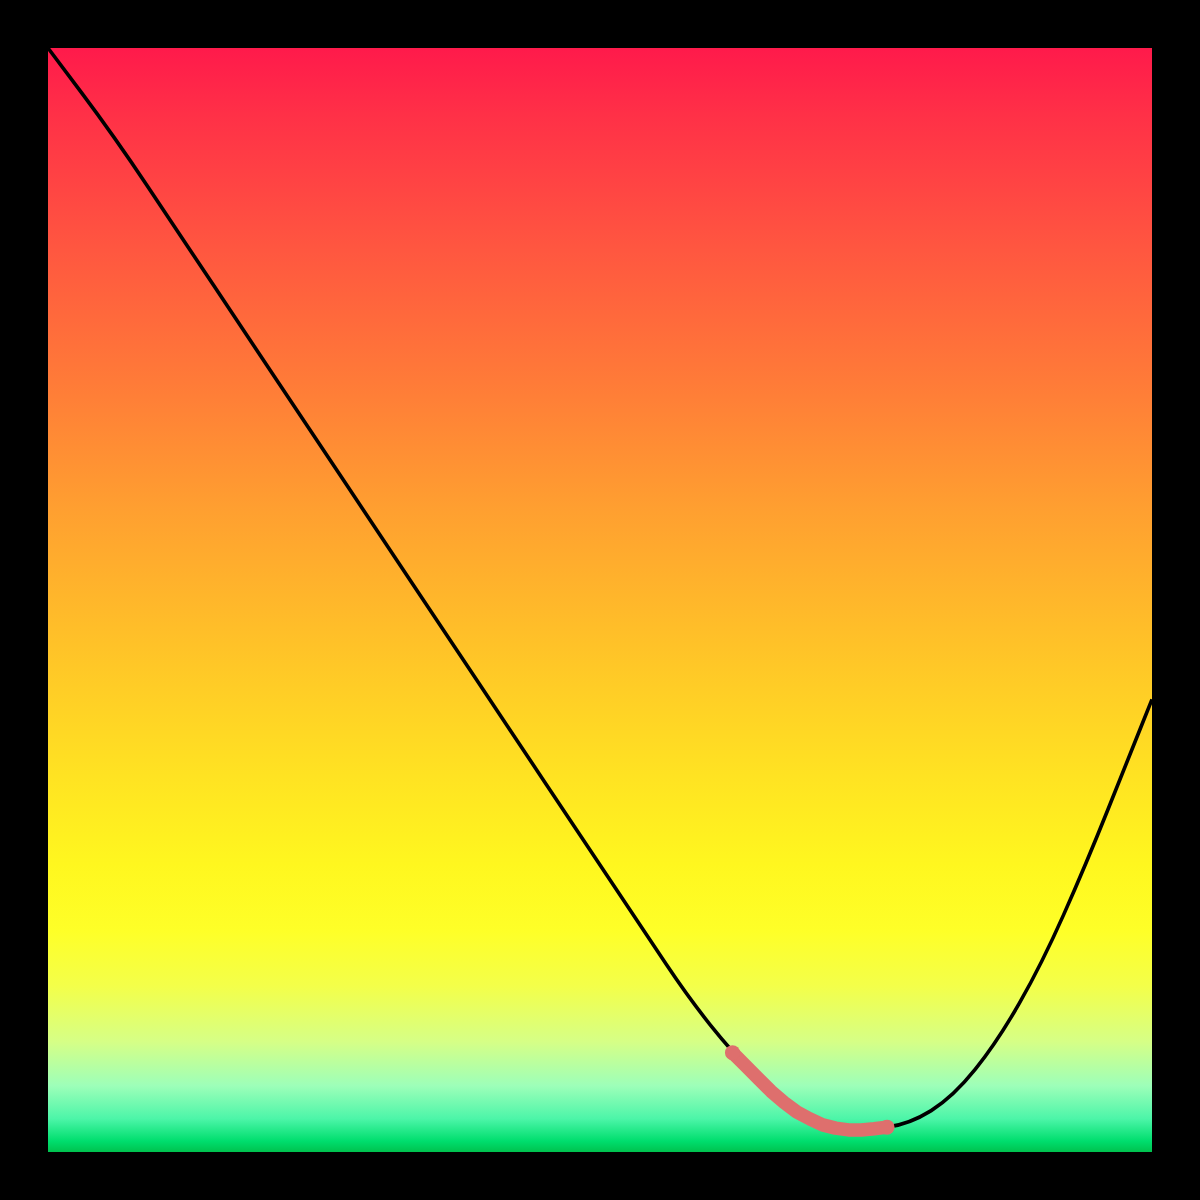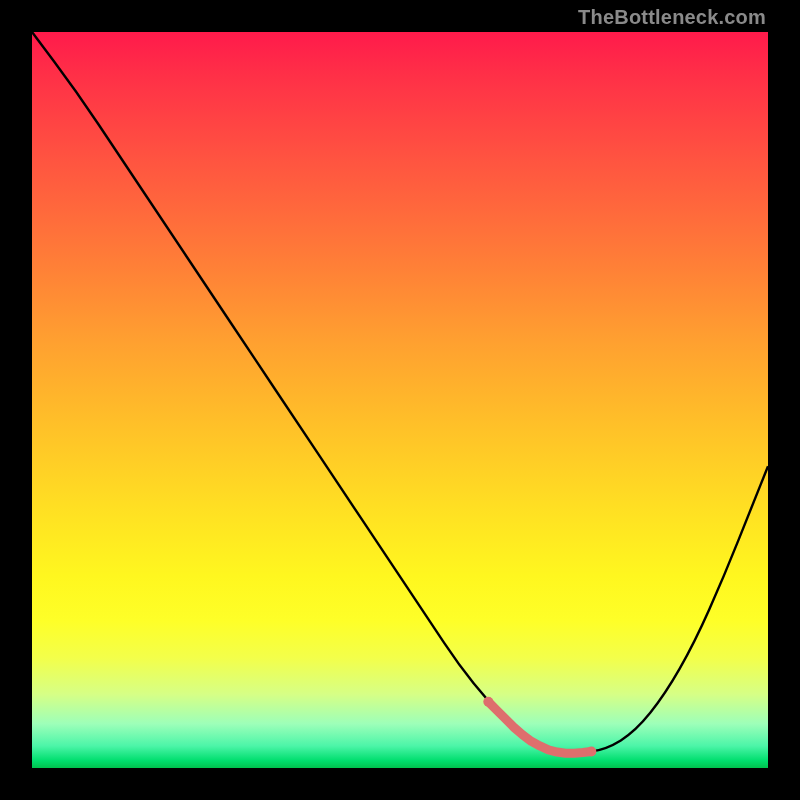--- a/index.html
+++ b/index.html
@@ -52,21 +52,20 @@
     letter-spacing: 0.2px;
   }
   .curve { fill: none; stroke: #000; stroke-width: 2.4; }
   .highlight { fill: none; stroke: #de6f6d; stroke-width: 9; stroke-linecap: round; stroke-linejoin: round; }
   .dot { fill: #de6f6d; }
 </style>
 </head>
 <body>
 <div class="frame">
 
-  <div class="watermark">TheBottleneck.com</div>
 
   <div class="plot">
     <svg viewBox="0 0 736 736">
       <path id="main-curve" class="curve" d="M 0 0 Q 0 0 22.08 29.439999999999998 Q 44.16 58.879999999999995 66.24 92 Q 88.32 125.12 110.39999999999999 158.24 Q 132.48 191.36 154.56 224.48 Q 176.64 257.59999999999997 198.71999999999997 290.71999999999997 Q 220.79999999999998 323.84 242.88 356.96000000000004 Q 264.96 390.08000000000004 287.03999999999996 423.20000000000005 Q 309.12 456.32 331.2 489.43999999999994 Q 353.28 522.56 375.36 555.68 Q 397.44000000000005 588.8 412.16 610.88 Q 426.88 632.96 441.6 651.36 Q 456.32 669.76 471.04 684.48 Q 485.76000000000005 699.2 493.12 704.72 Q 500.48 710.24 507.84 713.9200000000001 Q 515.1999999999999 717.6 522.56 719.44 Q 529.92 721.28 537.28 721.28 Q 544.64 721.28 559.36 719.44 Q 574.08 717.6 588.8 708.4000000000001 Q 603.52 699.2 618.24 680.8 Q 632.96 662.4 647.6800000000001 636.64 Q 662.4 610.88 677.1199999999999 577.76 Q 691.8399999999999 544.64 706.56 507.84000000000003 Q 721.28 471.04 728.64 452.64 T 736 434.24"></path>
       <path id="highlight-seg" class="highlight" d="M 456.32 669.76 L 464.90666666666664 678.3466666666667 L 473.49333333333334 686.9333333333333 L 482.08000000000004 695.52 L 490.66666666666674 702.88 L 499.2533333333333 709.3199999999999 L 507.84 713.92 L 516.4266666666666 717.9066666666666 L 525.0133333333333 720.0533333333333 L 533.6 721.28 L 542.1866666666667 721.28 L 550.7733333333333 720.5133333333333 L 559.36 719.44"></path>
       <circle id="dot-a" class="dot" r="5" cx="456.32" cy="669.76"></circle>
       <circle id="dot-b" class="dot" r="5" cx="559.36" cy="719.44"></circle>
     </svg>
   </div>
 

